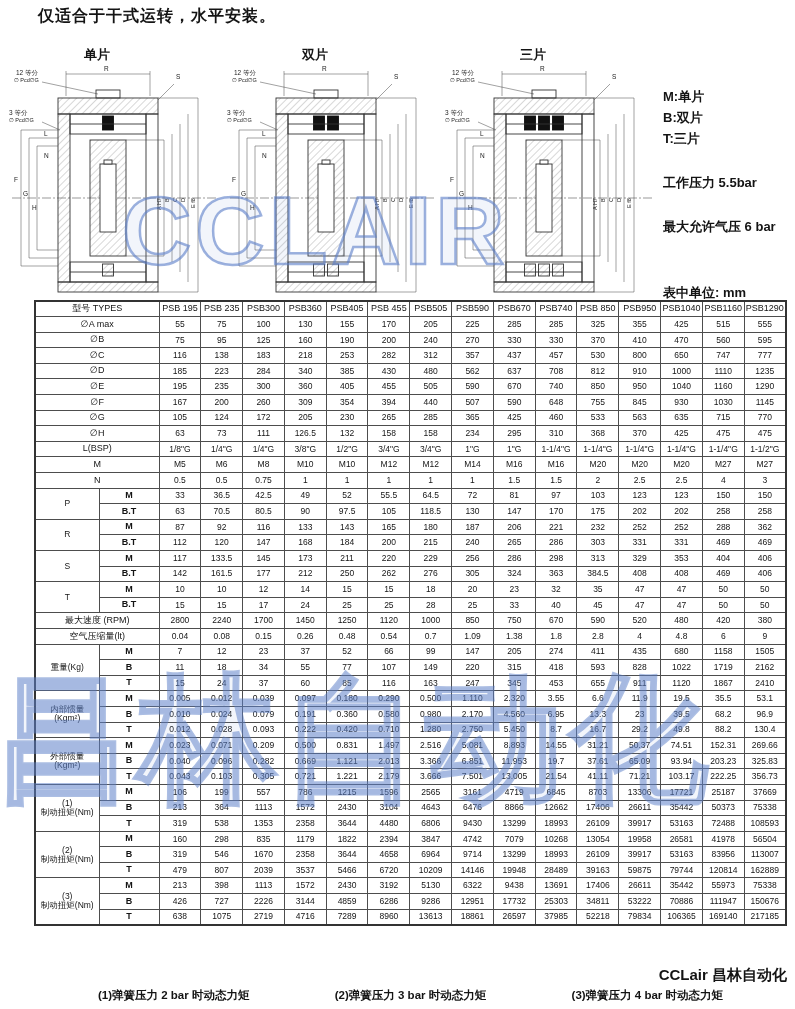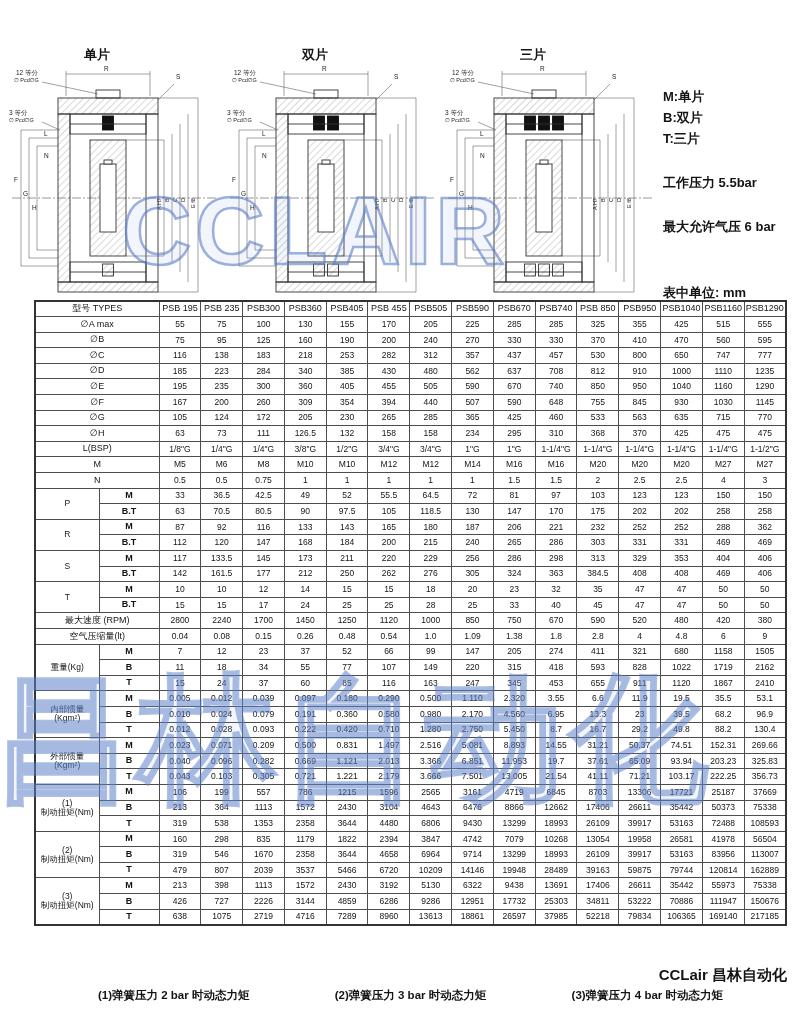--- a/index.html
+++ b/index.html
@@ -38,20 +38,21 @@
   .brand { position:absolute; right:8px; top:966px; font-size:15px; font-weight:bold; z-index:7; }
   .footnotes { position:absolute; left:0; top:988px; width:795px; display:flex;
                justify-content:space-between; padding:0 72px 0 98px;
                font-size:11.5px; font-weight:bold; z-index:7; }
 </style>
 </head>
 <body>
 
 <div class="page">
 
+  <div class="top-note">仅适合于干式运转，水平安装。</div>
 
   <div class="drawings">
     <div class="drawing">
       <div class="drawing-title">单片</div>
       <div class="drawing-svg"><svg width="214" height="236" viewBox="0 0 214 236">
             <defs>
               <pattern id="hatch0" width="5" height="5" patternUnits="userSpaceOnUse" patternTransform="rotate(45)">
                 <line x1="0" y1="0" x2="0" y2="5" stroke="#777" stroke-width="0.6"></line>
               </pattern>
             </defs>
@@ -684,21 +685,21 @@
           <td>380</td>
         </tr>
         <tr>
           <td class="lbl" colspan="2">空气压缩量(lt)</td>
           <td>0.04</td>
           <td>0.08</td>
           <td>0.15</td>
           <td>0.26</td>
           <td>0.48</td>
           <td>0.54</td>
-          <td>1.0</td>
+          <td>0.7</td>
           <td>1.09</td>
           <td>1.38</td>
           <td>1.8</td>
           <td>2.8</td>
           <td>4</td>
           <td>4.8</td>
           <td>6</td>
           <td>9</td>
         </tr>
         <tr>
@@ -708,21 +709,21 @@
           <td>12</td>
           <td>23</td>
           <td>37</td>
           <td>52</td>
           <td>66</td>
           <td>99</td>
           <td>147</td>
           <td>205</td>
           <td>274</td>
           <td>411</td>
-          <td>321</td>
+          <td>435</td>
           <td>680</td>
           <td>1158</td>
           <td>1505</td>
         </tr>
         <tr>
           <td class="lbl slbl">B</td>
           <td>11</td>
           <td>18</td>
           <td>34</td>
           <td>55</td>

